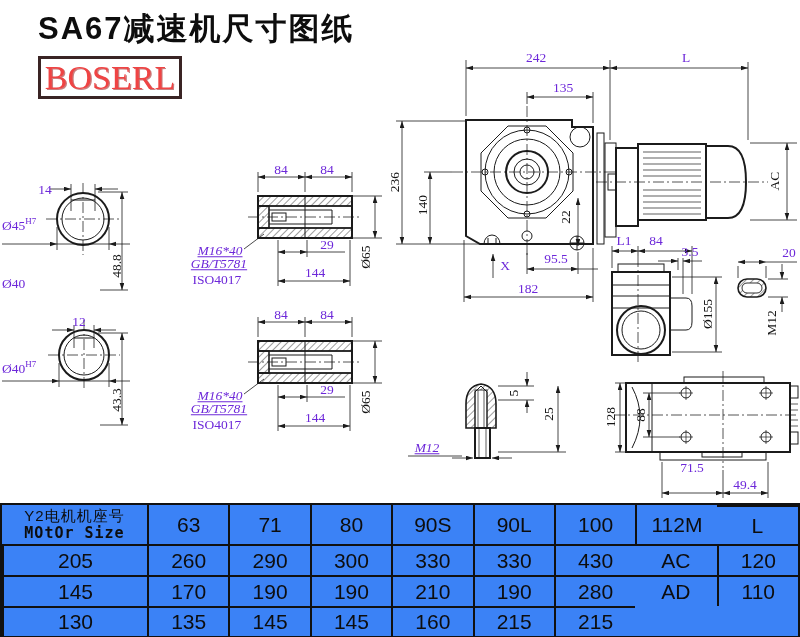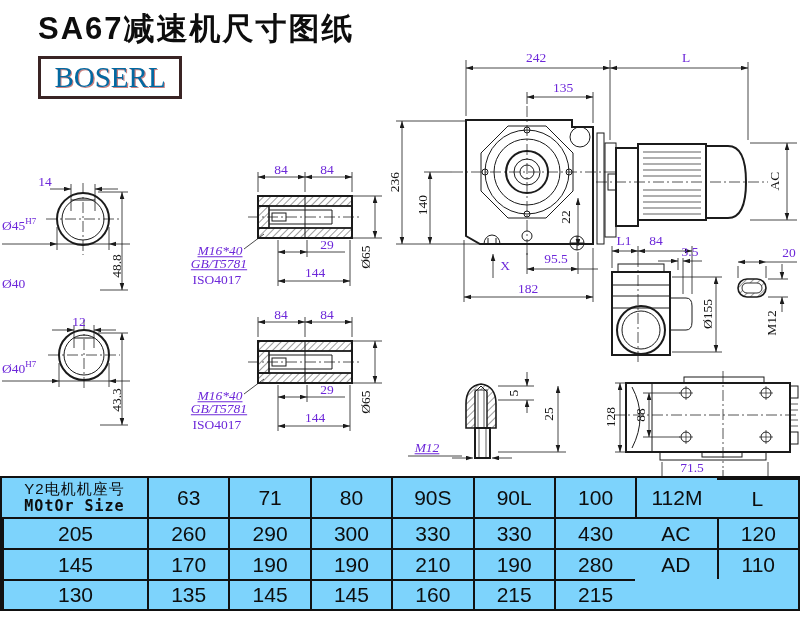--- a/index.html
+++ b/index.html
@@ -3,43 +3,43 @@
 <meta charset="utf-8">
 <style>
   html,body{margin:0;padding:0;background:#fff;}
   .stage{position:relative;width:800px;height:637px;background:#fff;overflow:hidden;
          font-family:"Liberation Sans",sans-serif;color:#111;padding-left:29px;}
   
   .title{position:absolute;left:38px;top:8px;font-size:31px;font-weight:bold;
          letter-spacing:2px;color:#0d0d0d;font-family:"Liberation Sans",sans-serif;white-space:nowrap;}
   .logo{position:absolute;left:38px;top:56px;width:138px;height:37px;border:3px solid #3a2424;
         display:flex;align-items:center;justify-content:center;
-        font-family:"Liberation Serif",serif;font-size:29px;color:#0369a1;
+        font-family:"Liberation Serif",serif;font-size:34px;color:#ef4444;
         text-shadow:1.2px 1.2px 0 rgba(170,60,60,.65);}
   
   svg{position:absolute;left:0;top:0;}
   .ln{fill:none;stroke:#1b1b1b;stroke-width:1;}
   .bd{fill:none;stroke:#1b1b1b;stroke-width:2;}
   .tn{fill:none;stroke:#1b1b1b;stroke-width:.7;}
   .cl{fill:none;stroke:#1b1b1b;stroke-width:.75;stroke-dasharray:11 3 2 3;}
   .dm{fill:none;stroke:#1b1b1b;stroke-width:.8;}
   .htb{fill:url(#h);stroke:#1b1b1b;stroke-width:1.6;}
   .wht{fill:#fff;stroke:#1b1b1b;stroke-width:.9;}
   
   .d{position:absolute;font-family:"Liberation Serif",serif;font-size:13.5px;color:#6d28d9;
      white-space:nowrap;transform:translate(-50%,-50%);line-height:1;}
   .dv{position:absolute;font-family:"Liberation Serif",serif;font-size:13.5px;color:#141414;
      white-space:nowrap;transform:translate(-50%,-50%) rotate(-90deg);line-height:1;}
   .lft{transform:none;}
   .ul{text-decoration:underline;font-style:italic;}
   .d sup{font-size:9px;}
   
-  .tbl{position:absolute;left:0;top:476px;width:800px;box-sizing:border-box;
+  .tbl{position:absolute;left:0;top:503px;width:800px;box-sizing:border-box;
        border:2px solid #111;display:grid;grid-template-columns:145px repeat(8,1fr);
-       grid-template-rows:39px 31px 31px 30px;background:#7dd3fc;}
+       grid-template-rows:39px 31px 31px 30px;background:#3b82f6;}
   .tc{box-sizing:border-box;border-left:2px solid #111;border-top:2px solid #111;
       display:flex;align-items:center;justify-content:center;
       font-size:21px;color:#0d0d0d;font-family:"Liberation Sans",sans-serif;}
   .tc.c0{border-left:none;}
   .tc.r0{border-top:none;}
   .hd{flex-direction:column;justify-content:center;line-height:1.15;}
   .hd .cn{font-size:15px;letter-spacing:1px;}
   .hd .en{font-size:15px;font-family:"DejaVu Sans Mono",monospace;font-weight:600;letter-spacing:1px;}
 </style>
 </head>
@@ -330,21 +330,21 @@
       <line class="dm" x1="680" y1="437" x2="643" y2="437"></line>
       <line class="dm" x1="649" y1="393" x2="649" y2="437" marker-start="url(#as)" marker-end="url(#ae)"></line>
       <line class="dm" x1="662" y1="462" x2="662" y2="498"></line>
       <line class="dm" x1="723" y1="470" x2="723" y2="498"></line>
       <line class="dm" x1="768" y1="462" x2="768" y2="498"></line>
       <line class="dm" x1="662" y1="493" x2="723" y2="493" marker-start="url(#as)" marker-end="url(#ae)"></line>
       <line class="dm" x1="723" y1="493" x2="768" y2="493" marker-start="url(#as)" marker-end="url(#ae)"></line>
     </g>
   </svg>
 
-  <div class="d" style="left:45px;top:182px">14</div>
+  <div class="d" style="left:45px;top:190px">14</div>
   <div class="d lft" style="left:2px;top:217px"><span>Ø45</span><sup>H7</sup></div>
   <div class="dv" style="left:117px;top:266px">48.8</div>
   <div class="d lft" style="left:2px;top:277px">Ø40</div>
   <div class="d" style="left:79px;top:322px">12</div>
   <div class="d lft" style="left:2px;top:360px"><span>Ø40</span><sup>H7</sup></div>
   <div class="dv" style="left:117px;top:400px">43.3</div>
 
   <div class="d" style="left:281px;top:170px">84</div>
   <div class="d" style="left:327px;top:170px">84</div>
   <div class="d" style="left:327px;top:245px">29</div>

